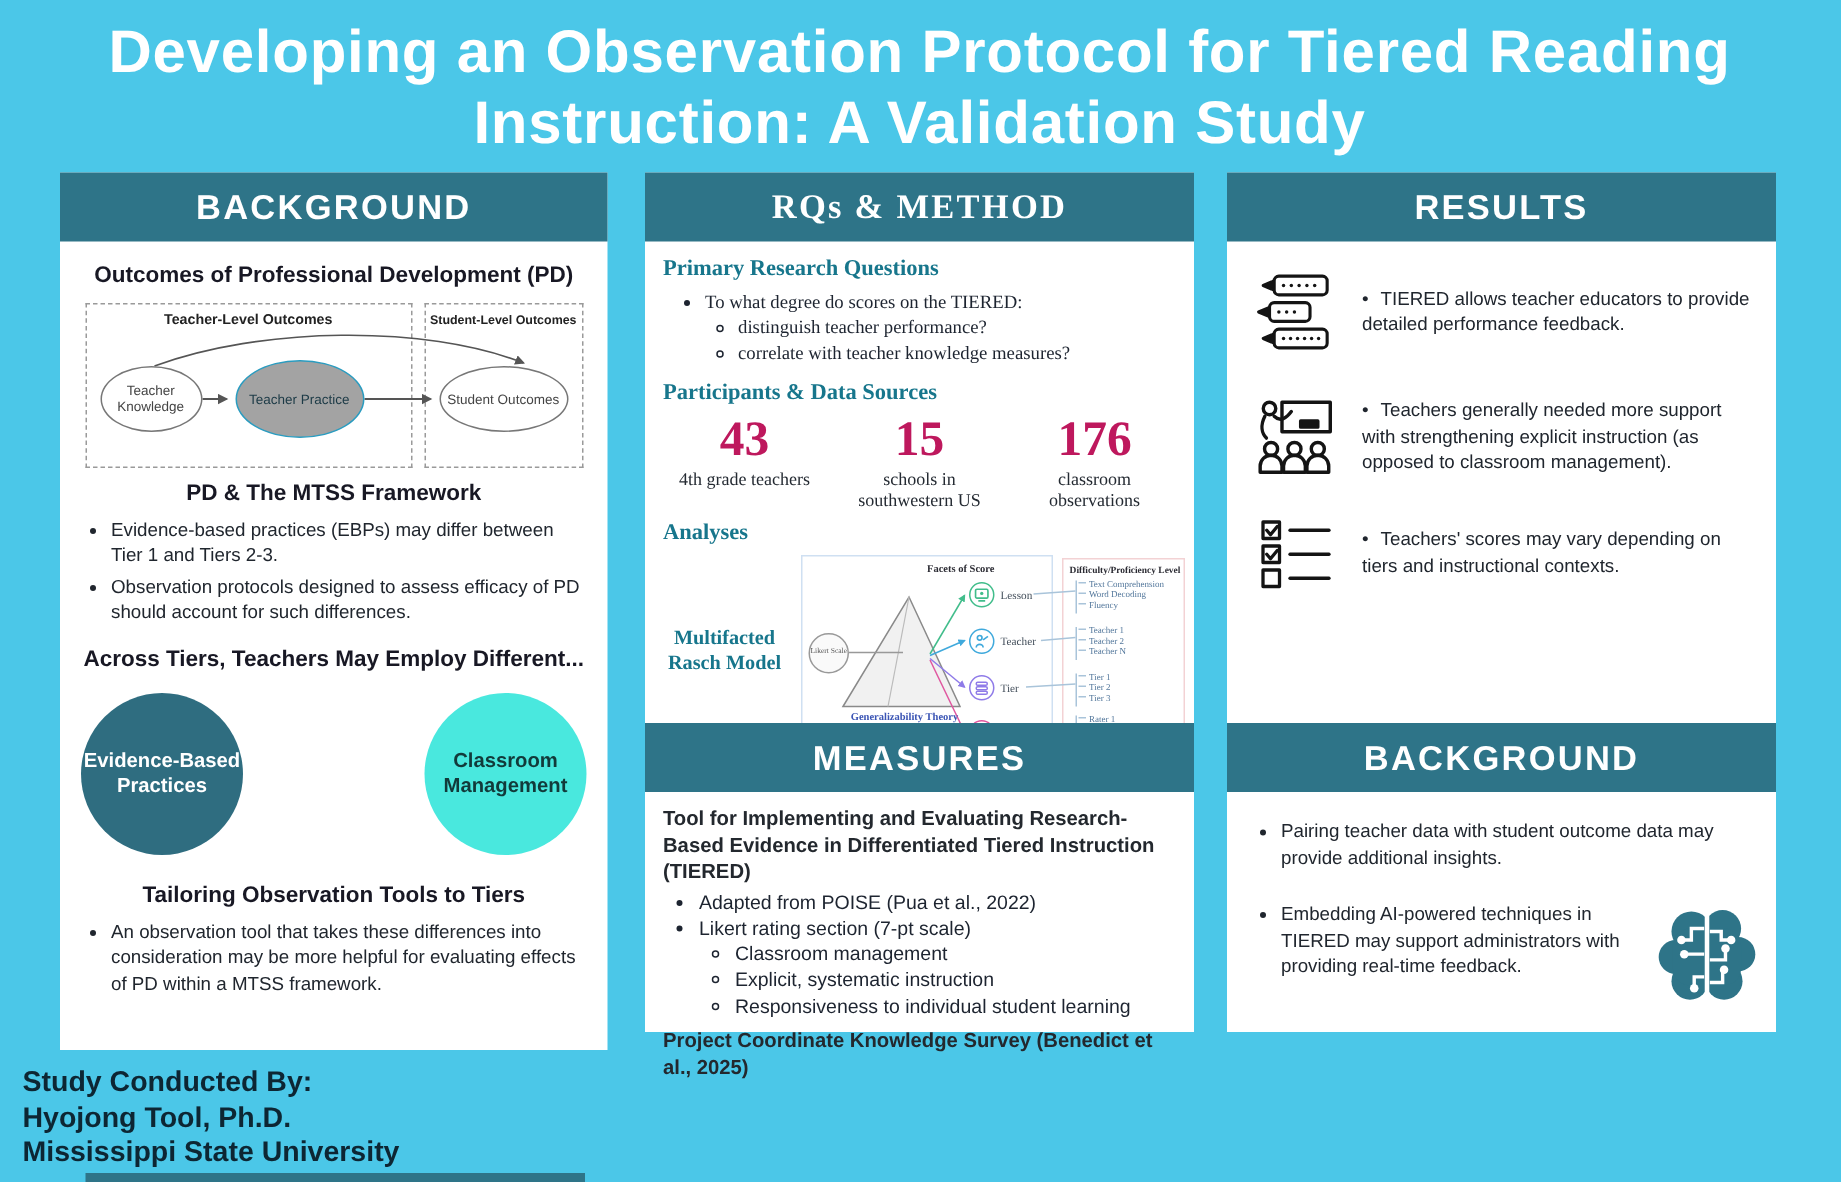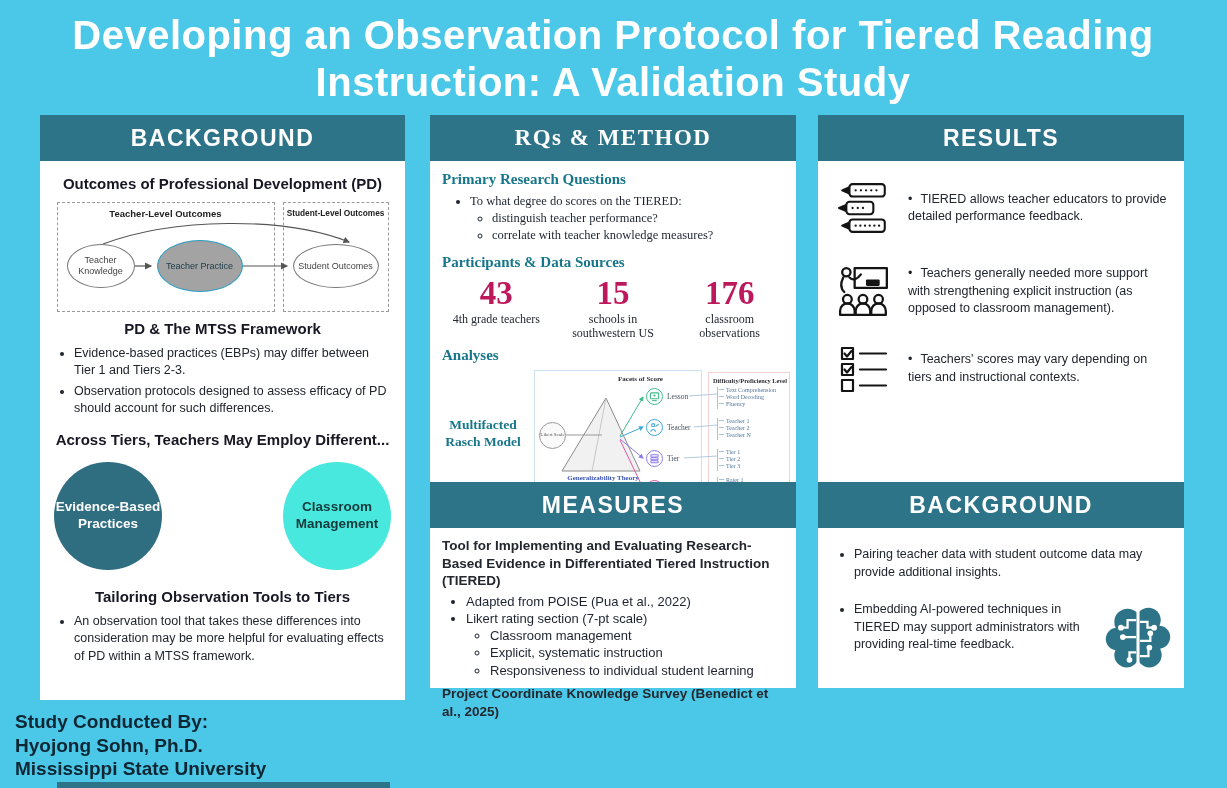--- a/index.html
+++ b/index.html
@@ -395,16 +395,16 @@
         <circle cx="55" cy="26" r="3"></circle>
           <circle cx="51" cy="32" r="3"></circle>
           <circle cx="50" cy="47" r="3"></circle>
       </g>
     </svg>
   </div>
 </div>
 
 <div class="footer">
   <div>Study Conducted By:</div>
-  <div>Hyojong Sohn, Ph.D.</div>
+  <div>Hyojong Tool, Ph.D.</div>
   <div>Mississippi State University</div>
 </div>
 <div class="bottom-bar"></div>
 
 </body></html>

